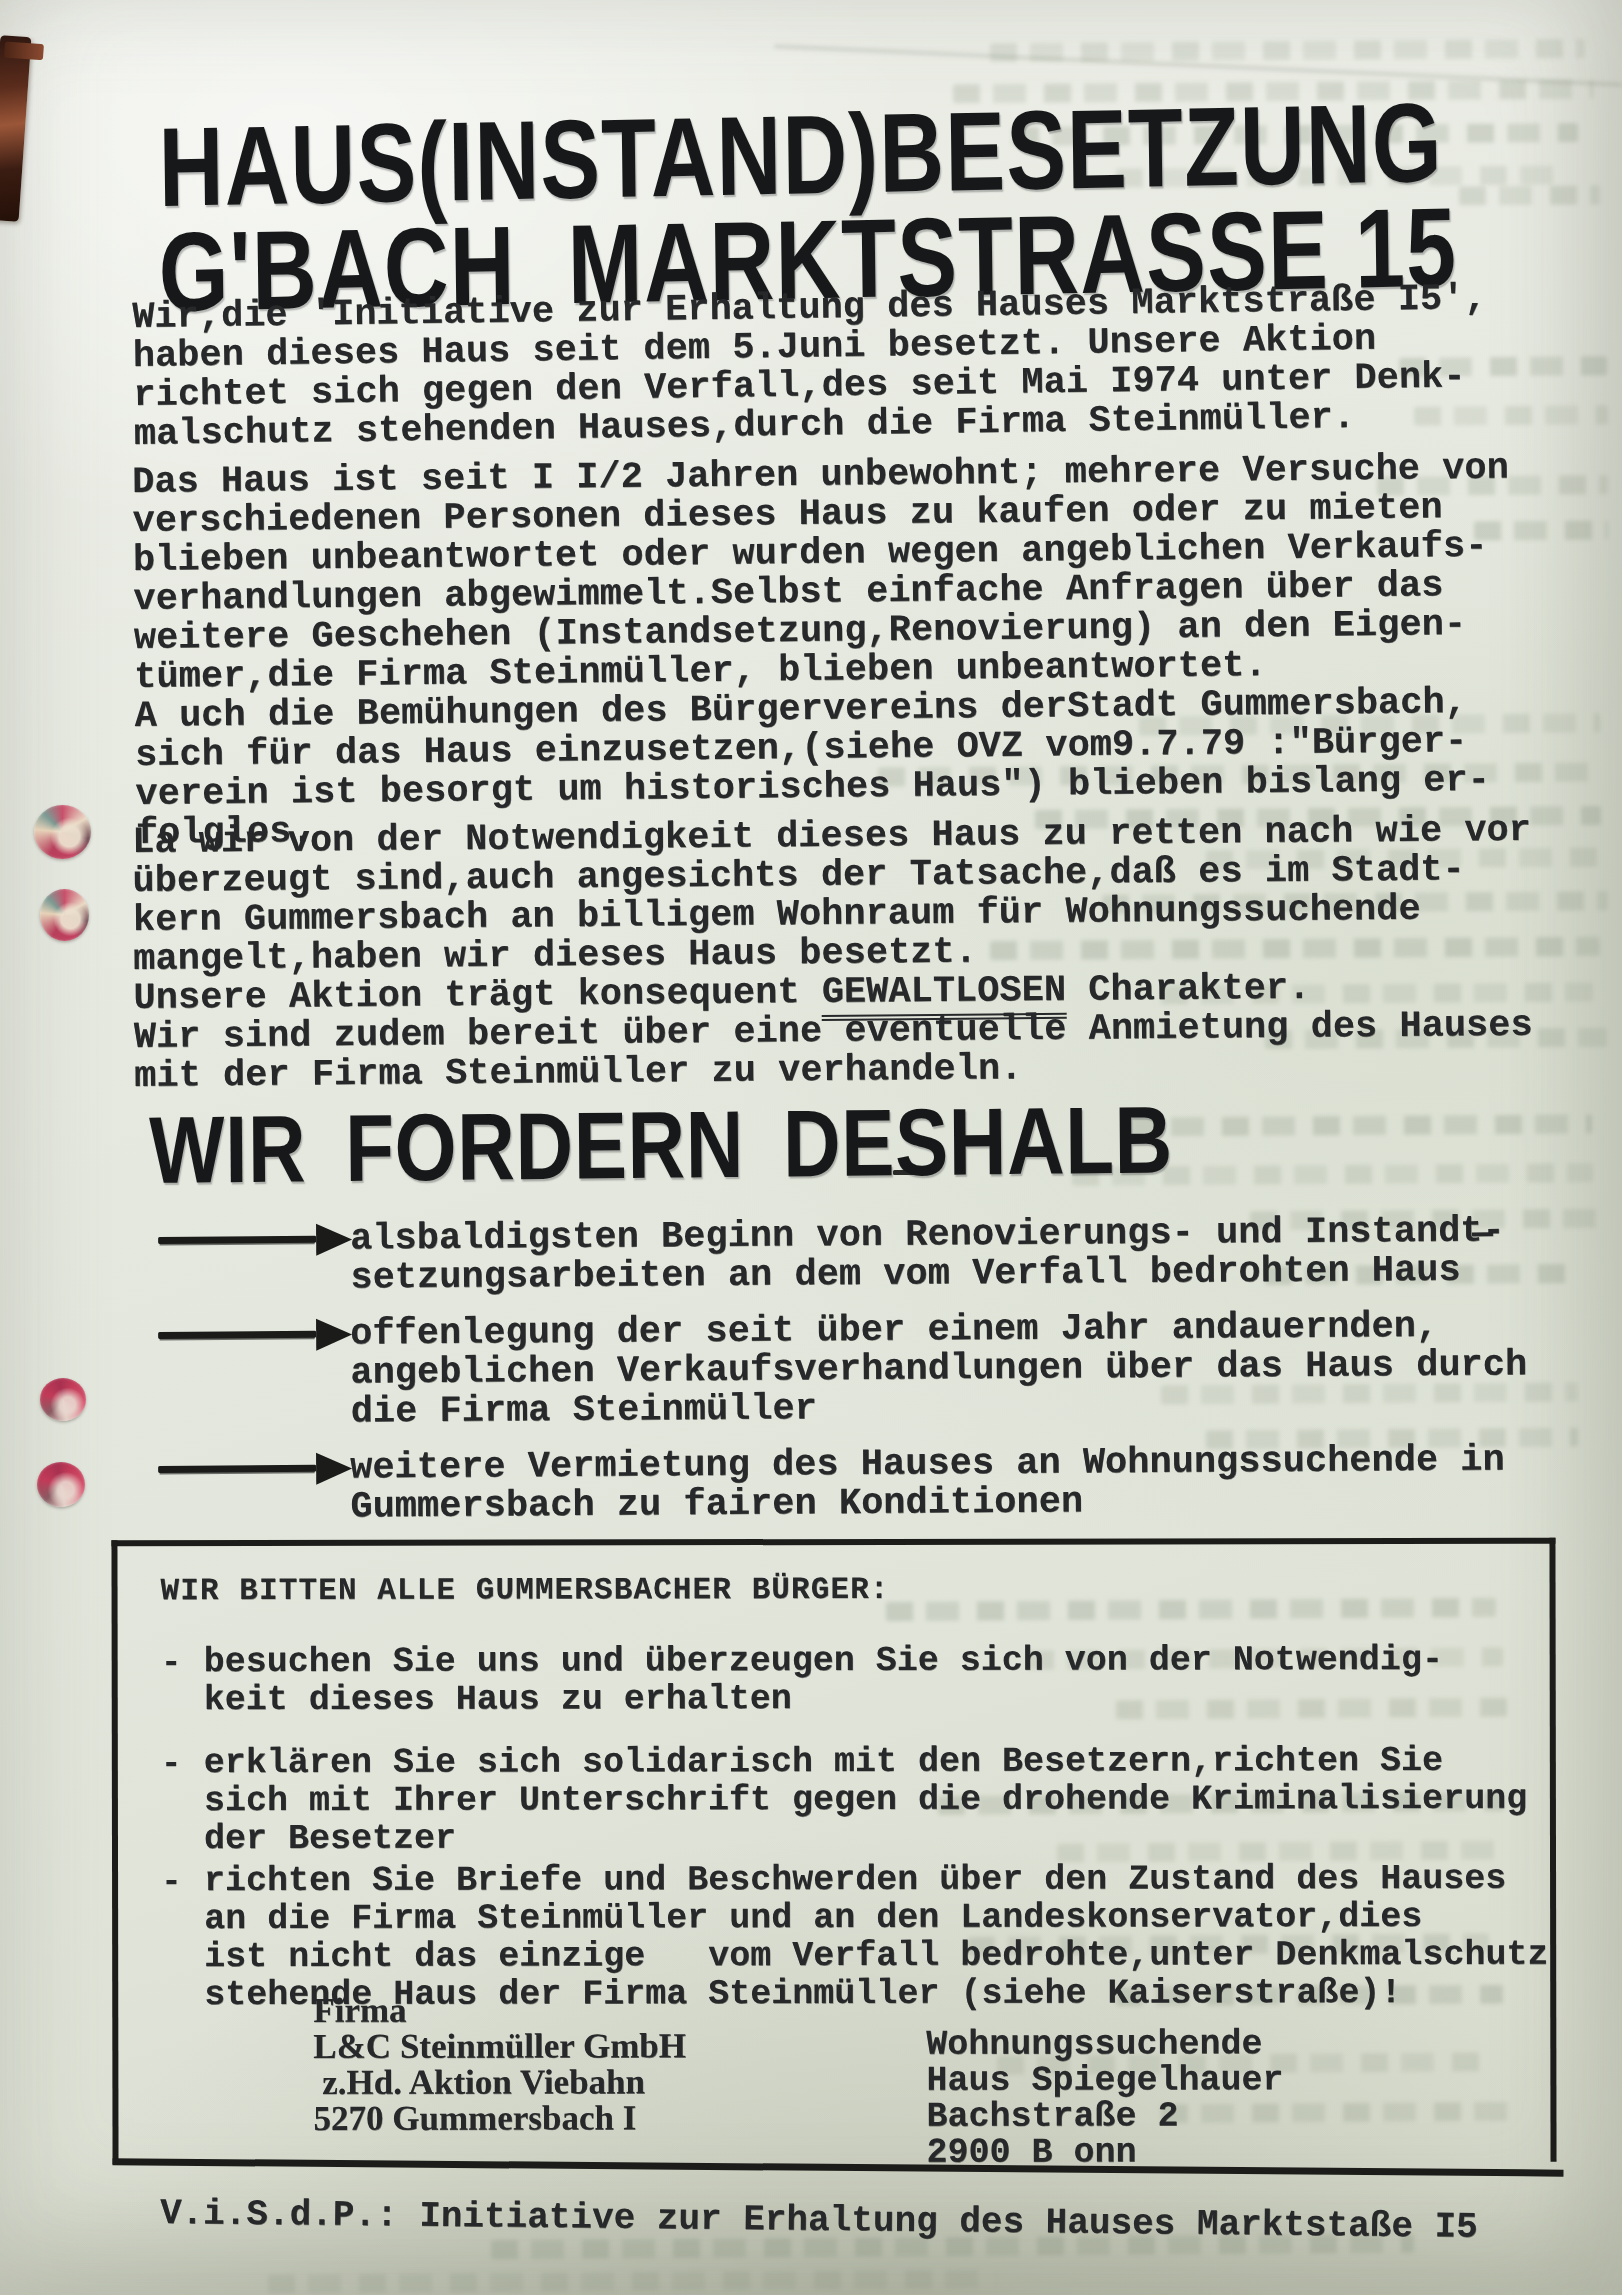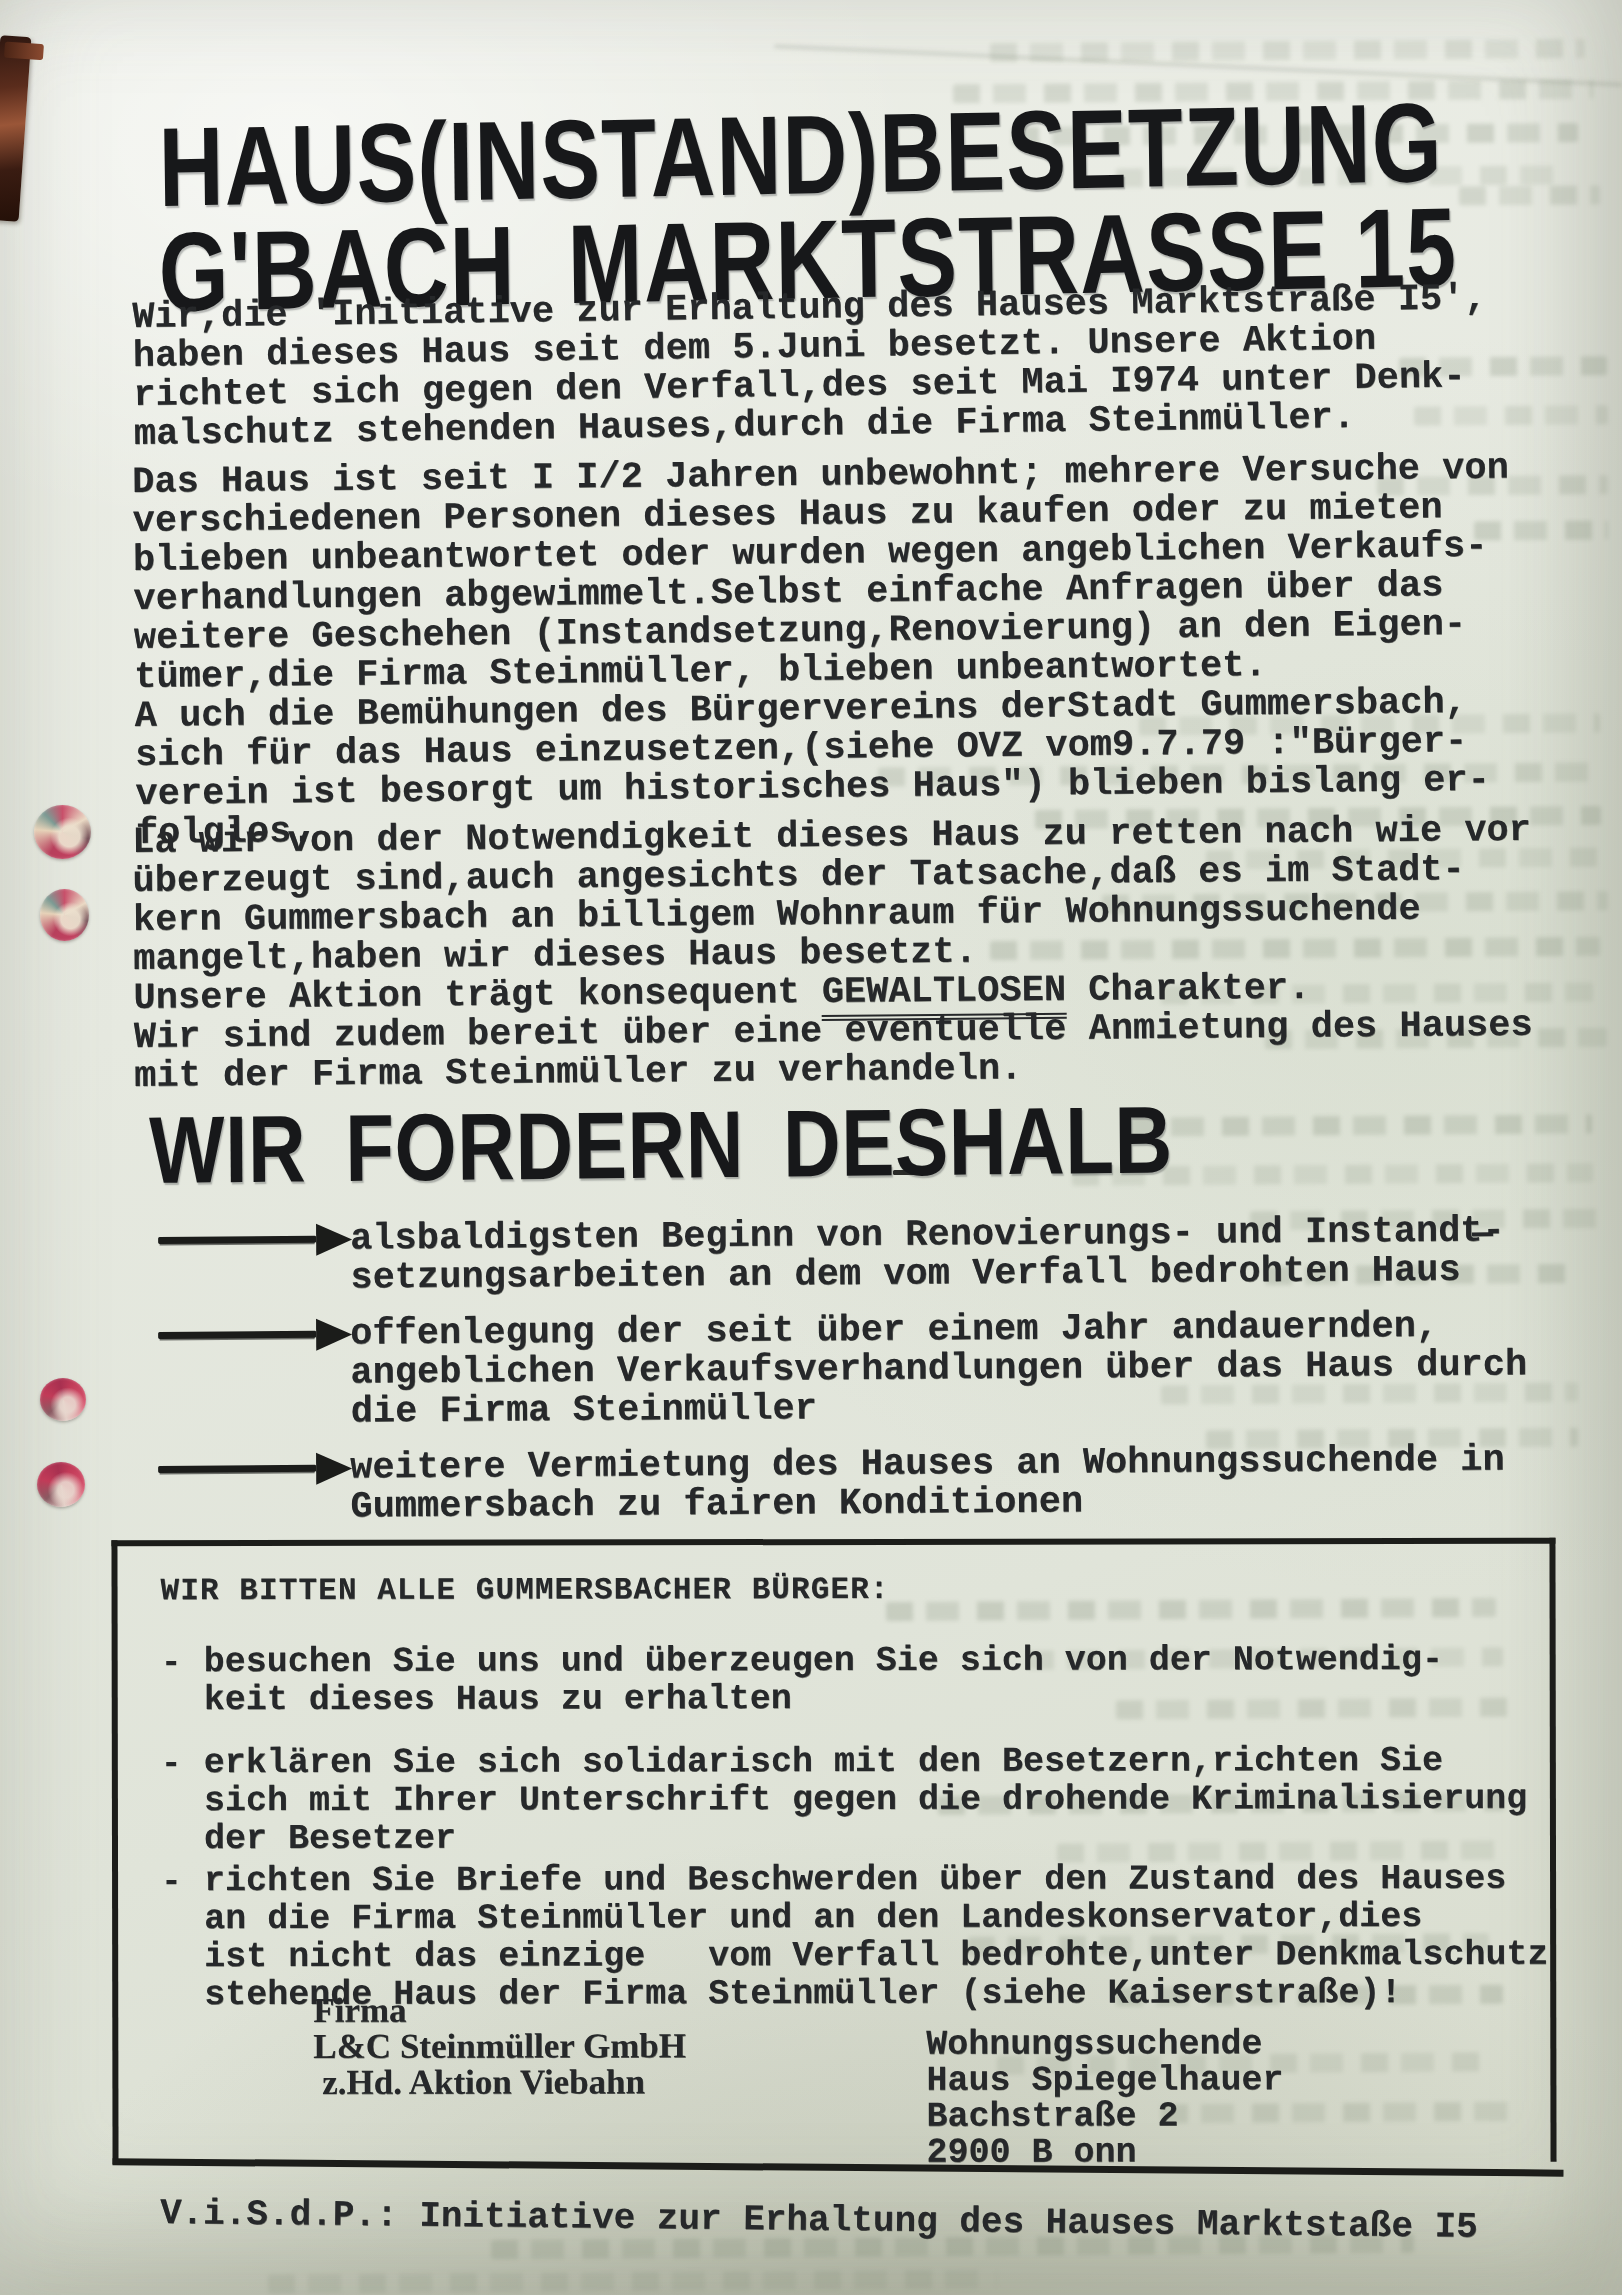--- a/index.html
+++ b/index.html
@@ -207,20 +207,21 @@
             <div class="tline">an die Firma Steinmüller und an den Landeskonservator,dies</div>
             <div class="tline">ist nicht das einzige   vom Verfall bedrohte,unter Denkmalschutz</div>
             <div class="tline">stehende Haus der Firma Steinmüller (siehe Kaiserstraße)!</div>
           </div>
         </div>
       </div>
     <div id="addr-left" class="abs addr" style="left:195px;top:447px;font-family:Liberation Serif, serif;">
         <div class="tline">Firma</div>
         <div class="tline">L&amp;C Steinmüller GmbH</div>
         <div class="tline"> z.Hd. Aktion Viebahn</div>
+        <div class="tline">5270 Gummersbach I</div>
       </div>
     <div id="addr-right" class="abs addr" style="left:808px;top:482px;">
         <div class="tline">Wohnungssuchende</div>
         <div class="tline">Haus Spiegelhauer</div>
         <div class="tline">Bachstraße 2</div>
         <div class="tline">2900 B onn</div>
       </div>
     <div class="abs box-bottom" style="left:-6px;top:612px;width:1451px;"></div>
   </div>
 

